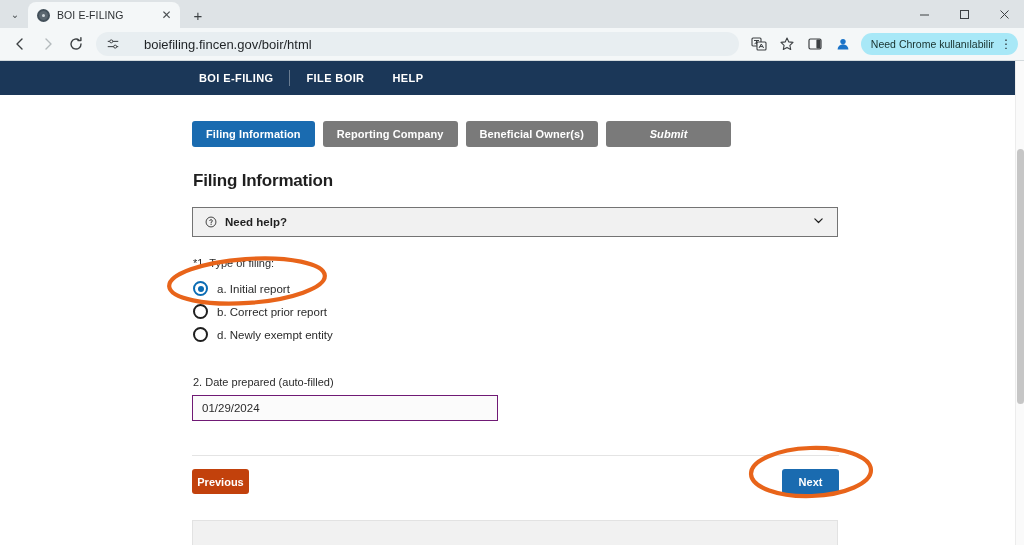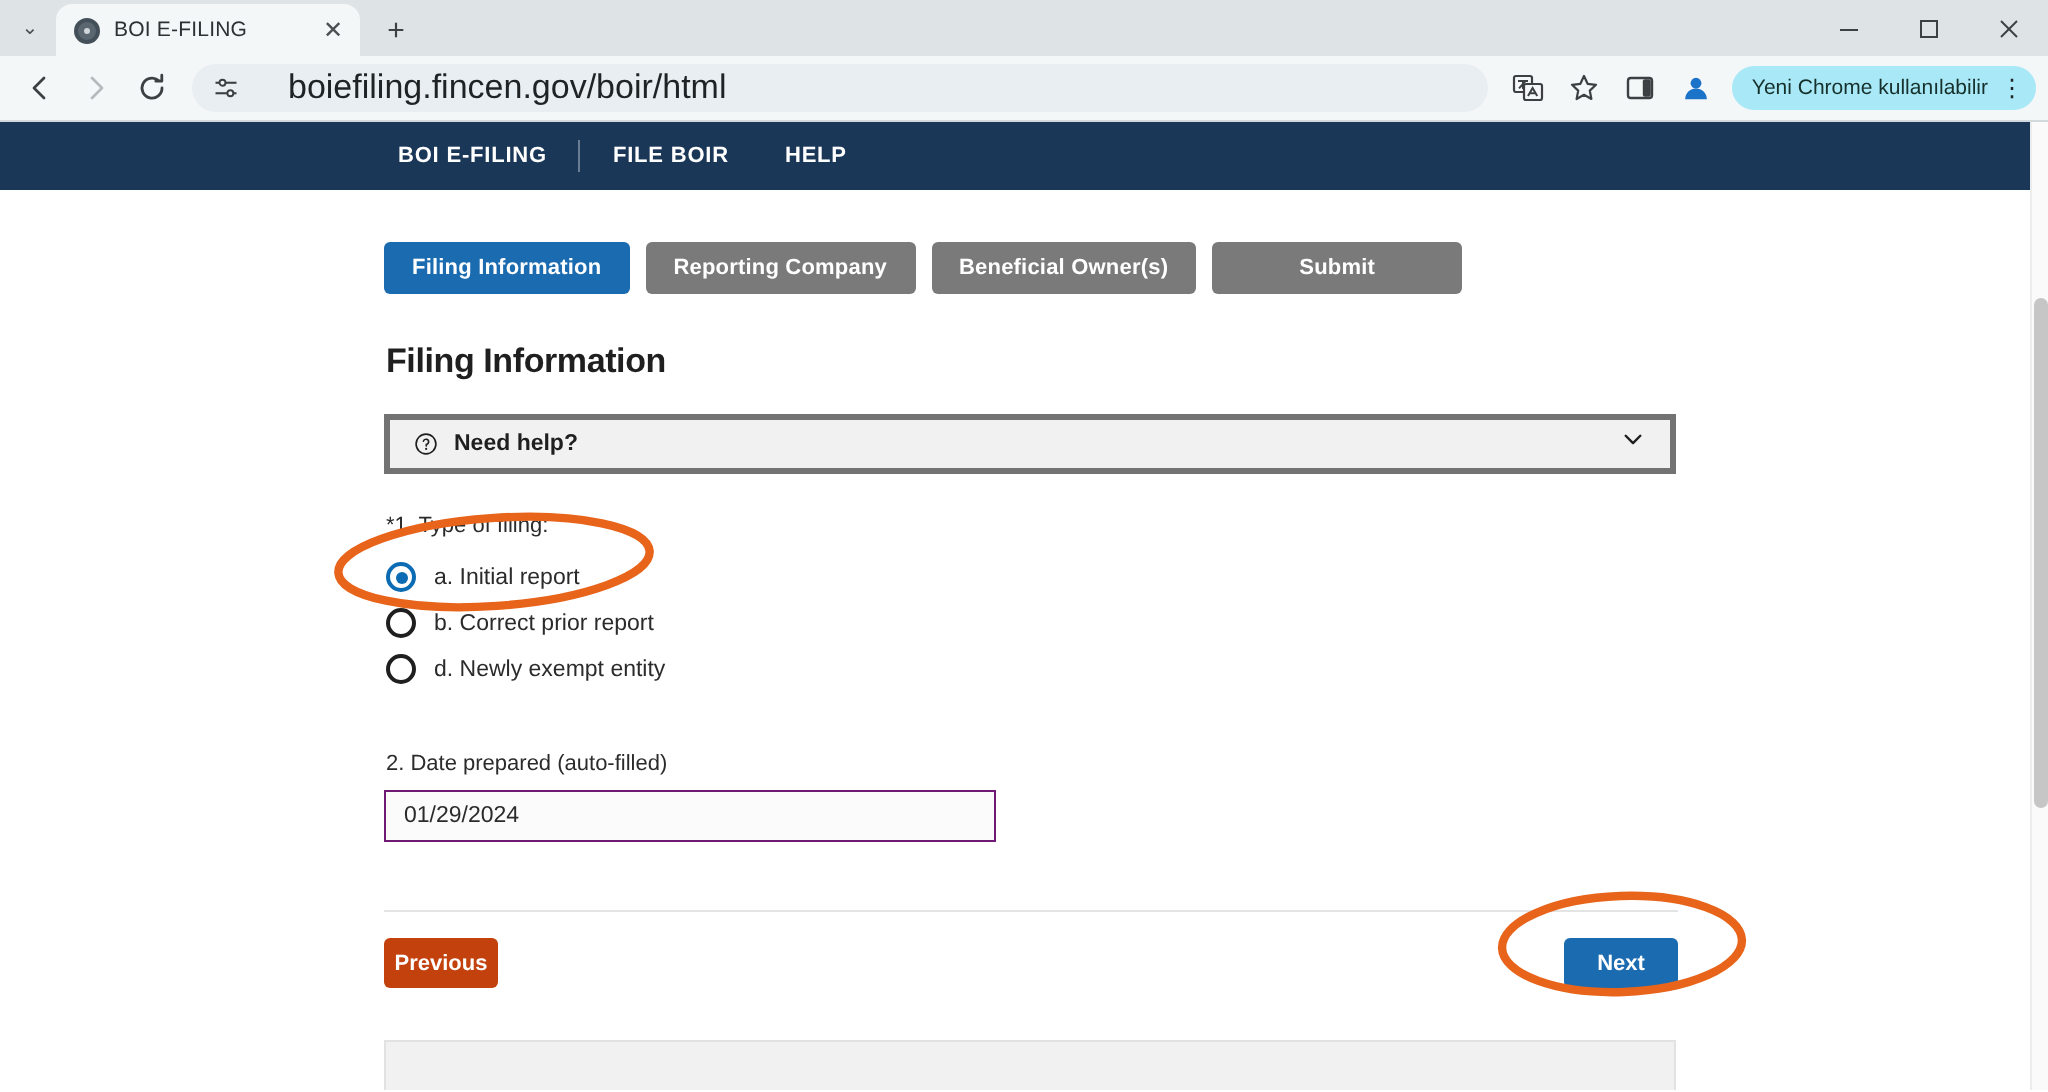--- a/index.html
+++ b/index.html
@@ -65,21 +65,21 @@
   .tb-btn {
     width: 28px; height: 28px; display:flex; align-items:center; justify-content:center;
     color:#3c4043; flex: 0 0 auto;
   }
   .tb-btn.disabled { color:#b4babd; }
   .omnibox {
     flex: 1 1 auto; height: 24px; background: #e8eef1; border-radius: 13px;
     display:flex; align-items:center; gap: 8px; padding: 0 10px; margin: 0 6px;
     min-width: 0;
   }
-  .omni-url { font-size: 17px; color:#1f2326; white-space:nowrap; overflow:hidden;padding-left:16px; }
+  .omni-url { font-size: 13px; color:#1f2326; white-space:nowrap; overflow:hidden;padding-left:16px; }
   .tb-right { display:flex; align-items:center; gap:0; flex: 0 0 auto; }
   .chrome-chip {
     height: 22px; background:#a8e8f7; border-radius: 11px;
     display:flex; align-items:center; gap:4px; padding: 0 4px 0 10px; margin-left: 4px;
   }
   .chrome-chip-label { font-size: 10.5px; color:#16302c; white-space:nowrap; }
   .chip-dots { font-size: 12px; color:#1f2326; letter-spacing:0; padding: 0 2px; }
 
   .toolbar-sep { height:1px; background:#d3dadd; }
 
@@ -101,29 +101,29 @@
   .content { padding: 0 0 0 192px; }
 
   .tabs { display:flex; gap: 8px; margin-top: 26px; }
   .wtab {
     height: 26px; min-width: 118px; border-radius: 3px;
     display:flex; align-items:center; justify-content:center;
     font-size: 11px; font-weight: bold; color:#fff; background:#7a7a7a;
     padding: 0 14px; white-space: nowrap; letter-spacing: .1px;
   }
   .wtab.active { background:#1a6bb0; }
-  .wtab.w-submit { min-width: 125px; }
+  .wtab.w-submit { min-width: 125px; font-style: italic; }
 
   .page-title {
     font-size: 17px; font-weight: bold; color:#1f1f1f;
     margin: 24px 0 0 1px; letter-spacing: -.2px;
   }
 
   .accordion {
-    width: 646px; height: 30px; background:#f1f1f1; border:3px solid #737373;
+    width: 646px; height: 30px; background:#f1f1f1; border:1px solid #737373;
     margin-top: 16px; display:flex; align-items:center; padding: 0 12px;
     gap: 8px; position: relative;
   }
   .accordion .acc-label { font-size: 11.5px; font-weight: bold; color:#1f1f1f; }
   .accordion .chev {
     position:absolute; right: 12px; top: 50%; transform: translateY(-50%);
     color:#1f1f1f;
   }
   .q-icon { width:12px; height:12px; flex:0 0 auto; }
 
@@ -269,21 +269,21 @@
           <rect x="9.4" y="3.6" width="4" height="8.8" rx="1" fill="#3c4043"></rect>
         </svg>
       </div>
       <div class="tb-btn">
         <svg width="16" height="16" viewBox="0 0 16 16">
           <circle cx="8" cy="5.6" r="2.7" fill="#1a73c8"></circle>
           <path d="M2.6 13.6 a5.4 5.4 0 0 1 10.8 0 Z" fill="#1a73c8"></path>
         </svg>
       </div>
       <div class="chrome-chip">
-        <span class="chrome-chip-label">Yeni Chrome kullanılabilir</span>
+        <span class="chrome-chip-label">Need Chrome kullanılabilir</span>
         <span class="chip-dots">⋮</span>
       </div>
     </div>
   </div>
   <div class="toolbar-sep"></div>
 
   <div class="page">
 
     <div class="sitenav">
       <a href="#">BOI E-FILING</a>

